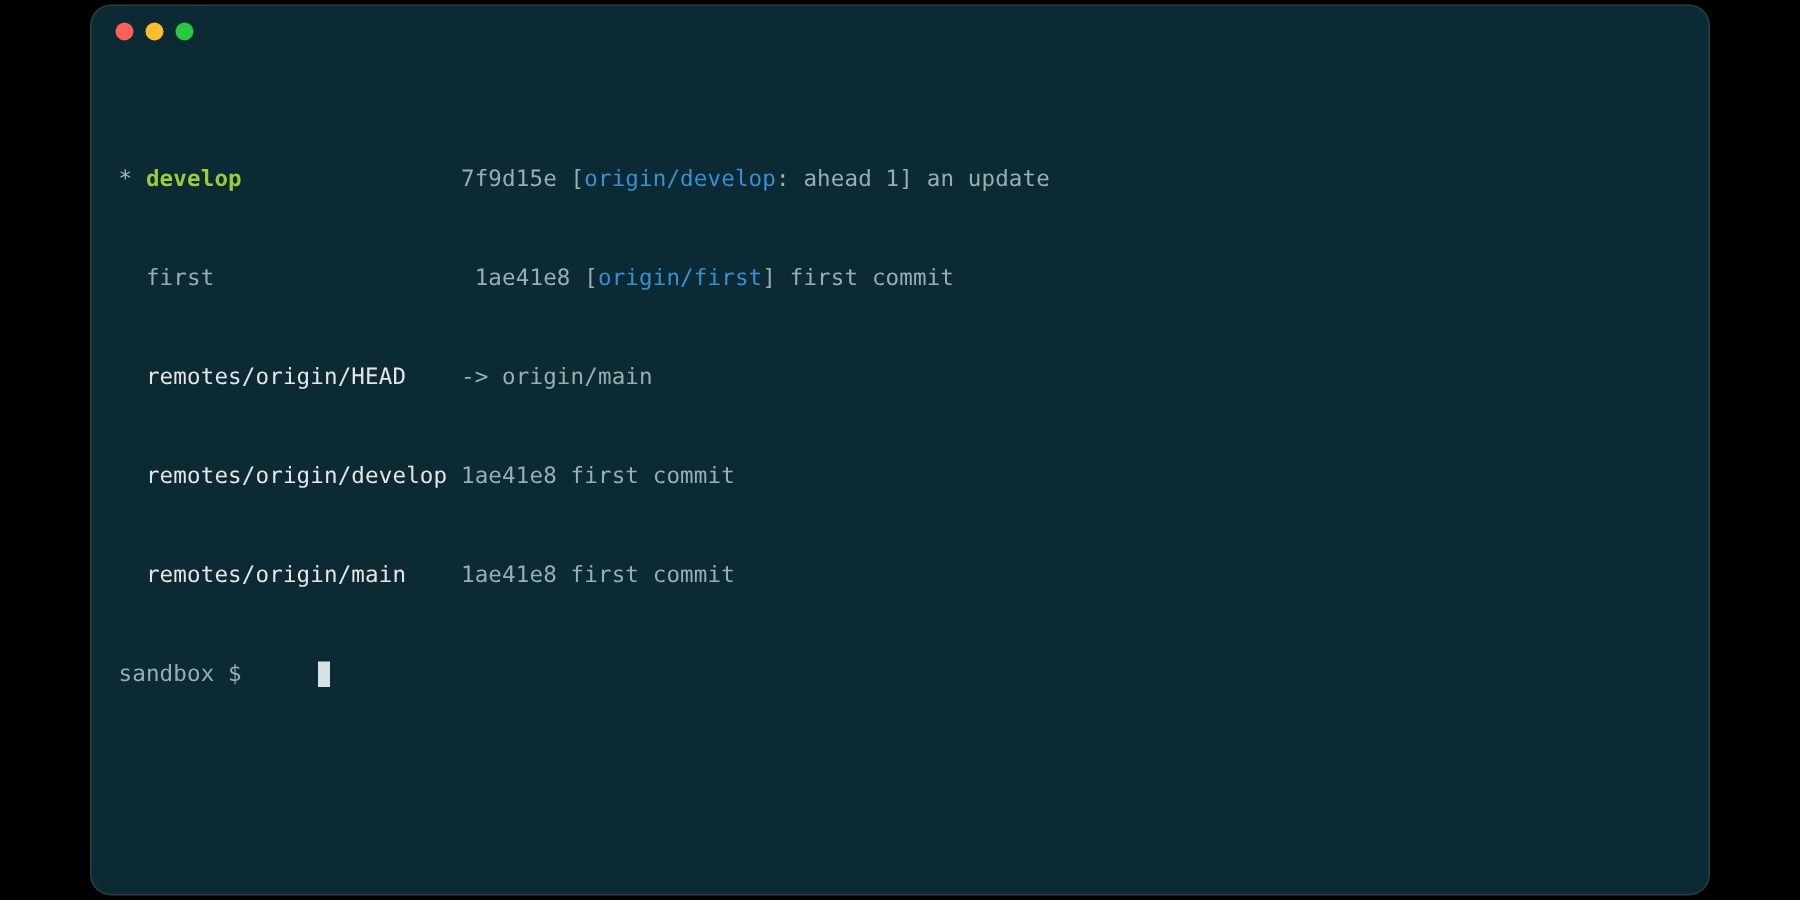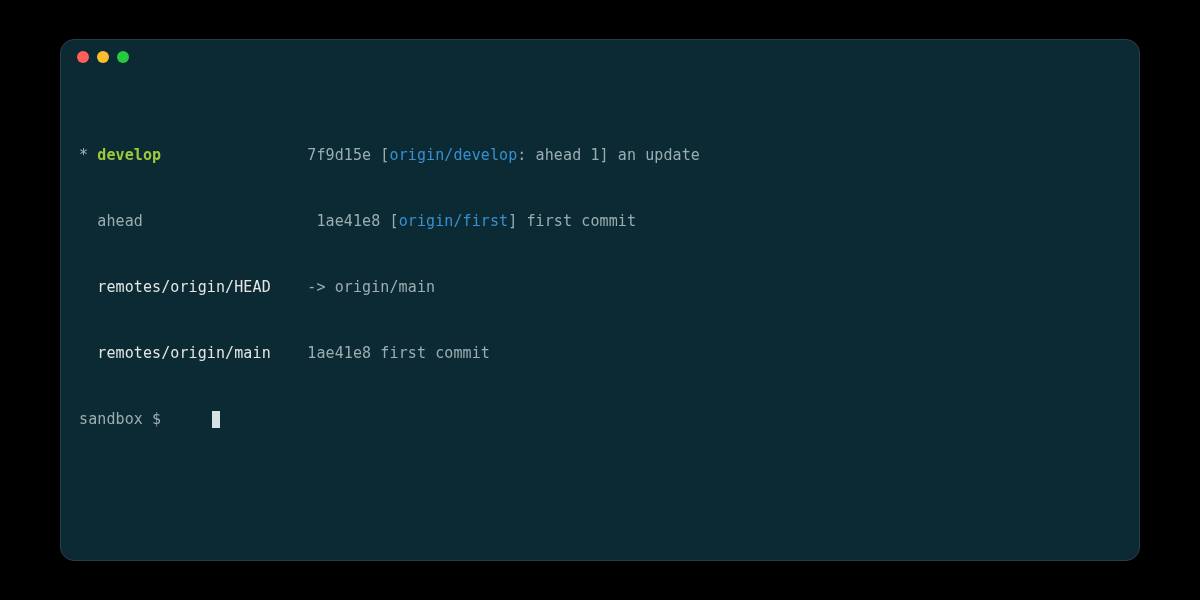--- a/index.html
+++ b/index.html
@@ -7,21 +7,21 @@
       background: #000;
       width: 1200px;
       height: 600px;
       display: flex;
       align-items: center;
       justify-content: center;
       font-family: ui-monospace, "SF Mono", Menlo, Monaco, Consolas, monospace;
     }
     .terminal-window {
       width: 1080px;
-      height: 522px;
+      height: 594px;
       background: #0c2a33;
       border-radius: 14px;
       border: 1px solid #283f47;
       overflow: hidden;
       box-shadow: 0 10px 40px rgba(0,0,0,0.6);
     }
     .titlebar {
       height: 34px;
       display: flex;
       align-items: center;
@@ -64,18 +64,19 @@
 
 <div class="terminal-window">
   <div class="titlebar">
     <div class="traffic-light tl-red"></div>
     <div class="traffic-light tl-yellow"></div>
     <div class="traffic-light tl-green"></div>
   </div>
   <div class="terminal-body">
     
     <span class="row"><span>*</span> <span class="c-green">develop</span><span>               </span> <span class="c-dim">7f9d15e</span><span class="c-dim"> [</span><span class="c-blue">origin/develop</span><span class="c-dim">: ahead 1</span><span class="c-dim">] </span><span class="c-dim">an update</span></span>
-    <span class="row"><span> </span> <span class="c-dim">ahead</span><span>                  </span> <span class="c-dim">1ae41e8</span><span class="c-dim"> [</span><span class="c-blue">origin/first</span><span class="c-dim"></span><span class="c-dim">] </span><span class="c-dim">first commit</span></span>
+    <span class="row"><span> </span> <span class="c-dim">first</span><span>                  </span> <span class="c-dim">1ae41e8</span><span class="c-dim"> [</span><span class="c-blue">origin/first</span><span class="c-dim"></span><span class="c-dim">] </span><span class="c-dim">first commit</span></span>
     <span class="row"><span> </span> <span class="c-red">remotes/origin/HEAD</span><span>   </span> <span class="c-dim"></span><span class="c-dim"></span><span class="c-blue"></span><span class="c-dim"></span><span class="c-dim"></span><span class="c-dim">-&gt; origin/main</span></span>
+    <span class="row"><span> </span> <span class="c-red">remotes/origin/develop</span><span></span> <span class="c-dim">1ae41e8</span><span class="c-dim"></span><span class="c-blue"></span><span class="c-dim"></span><span class="c-dim"></span><span class="c-dim"> first commit</span></span>
     <span class="row"><span> </span> <span class="c-red">remotes/origin/main</span><span>   </span> <span class="c-dim">1ae41e8</span><span class="c-dim"></span><span class="c-blue"></span><span class="c-dim"></span><span class="c-dim"></span><span class="c-dim"> first commit</span></span>
     <span class="row prompt-line"><span class="c-dim">sandbox $ </span><span class="cursor-block"></span></span>
   </div>
 </div>
 
 </body></html>

